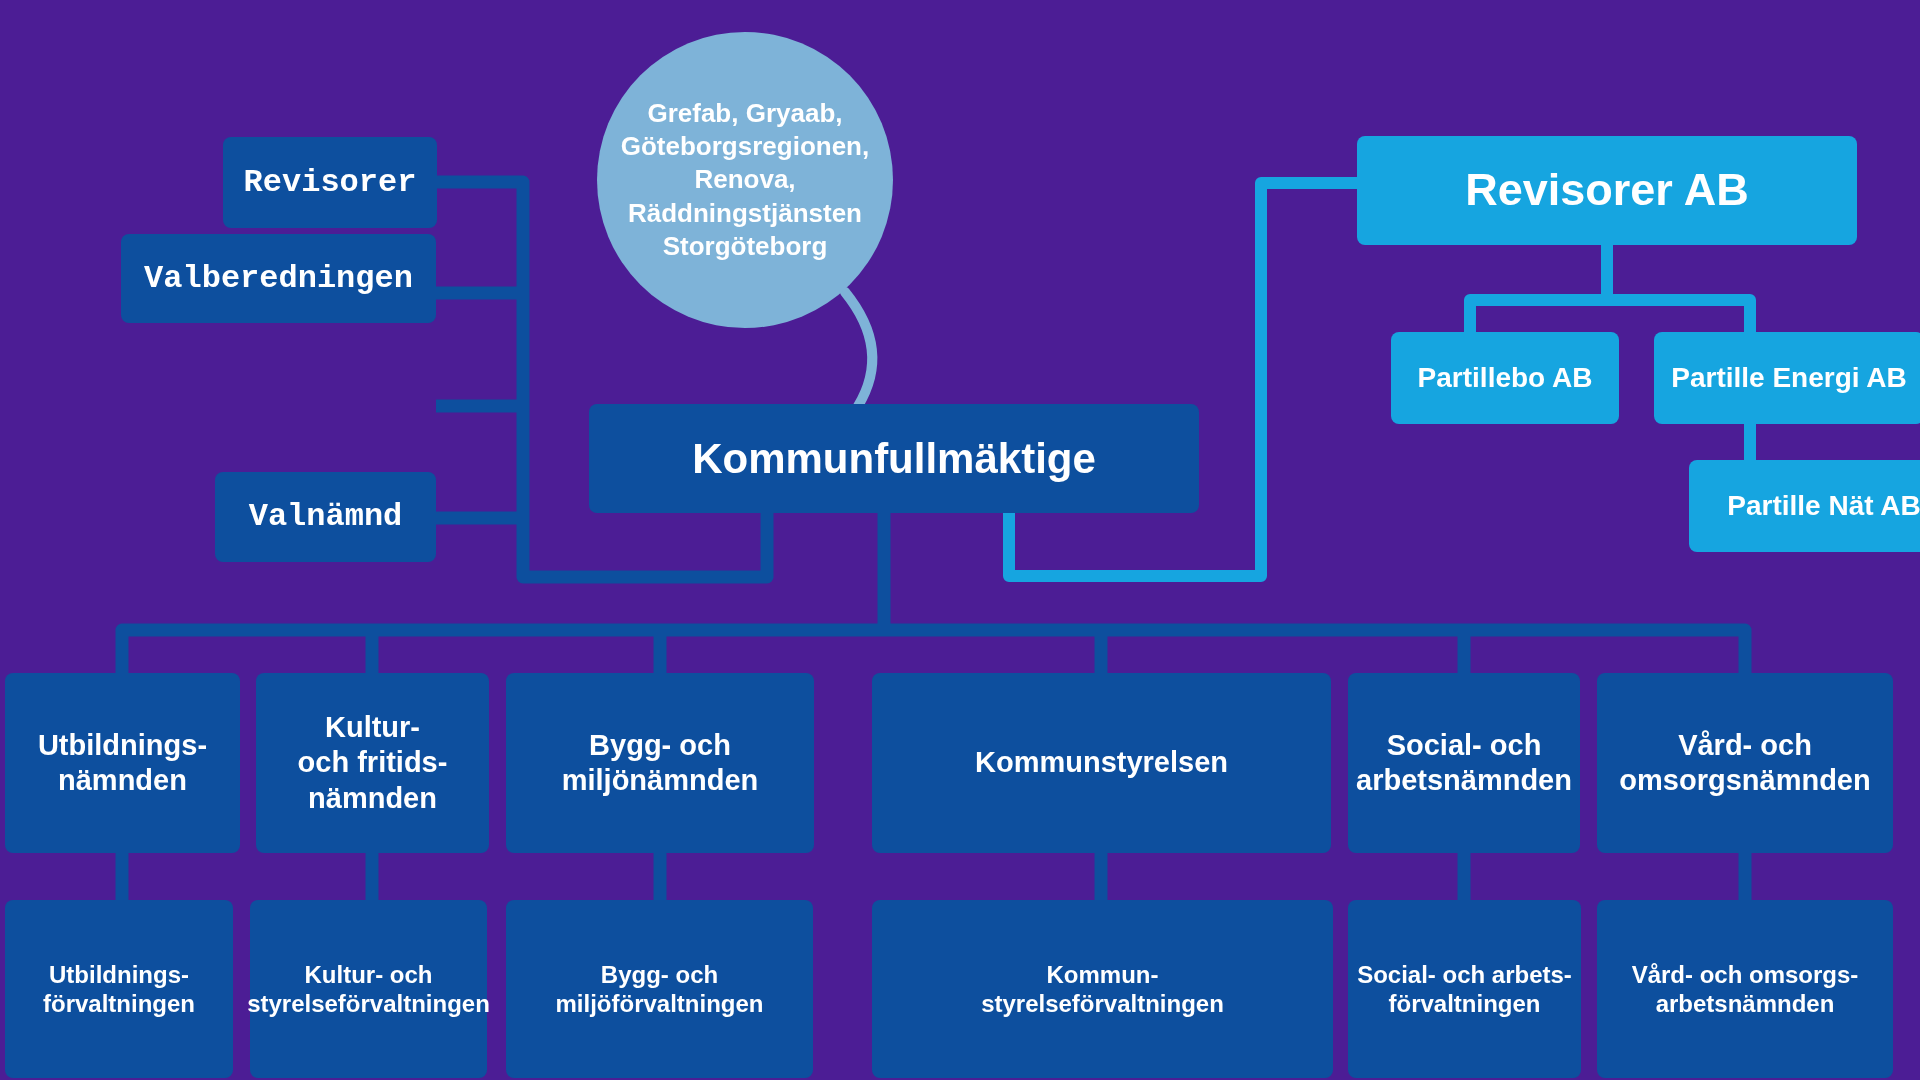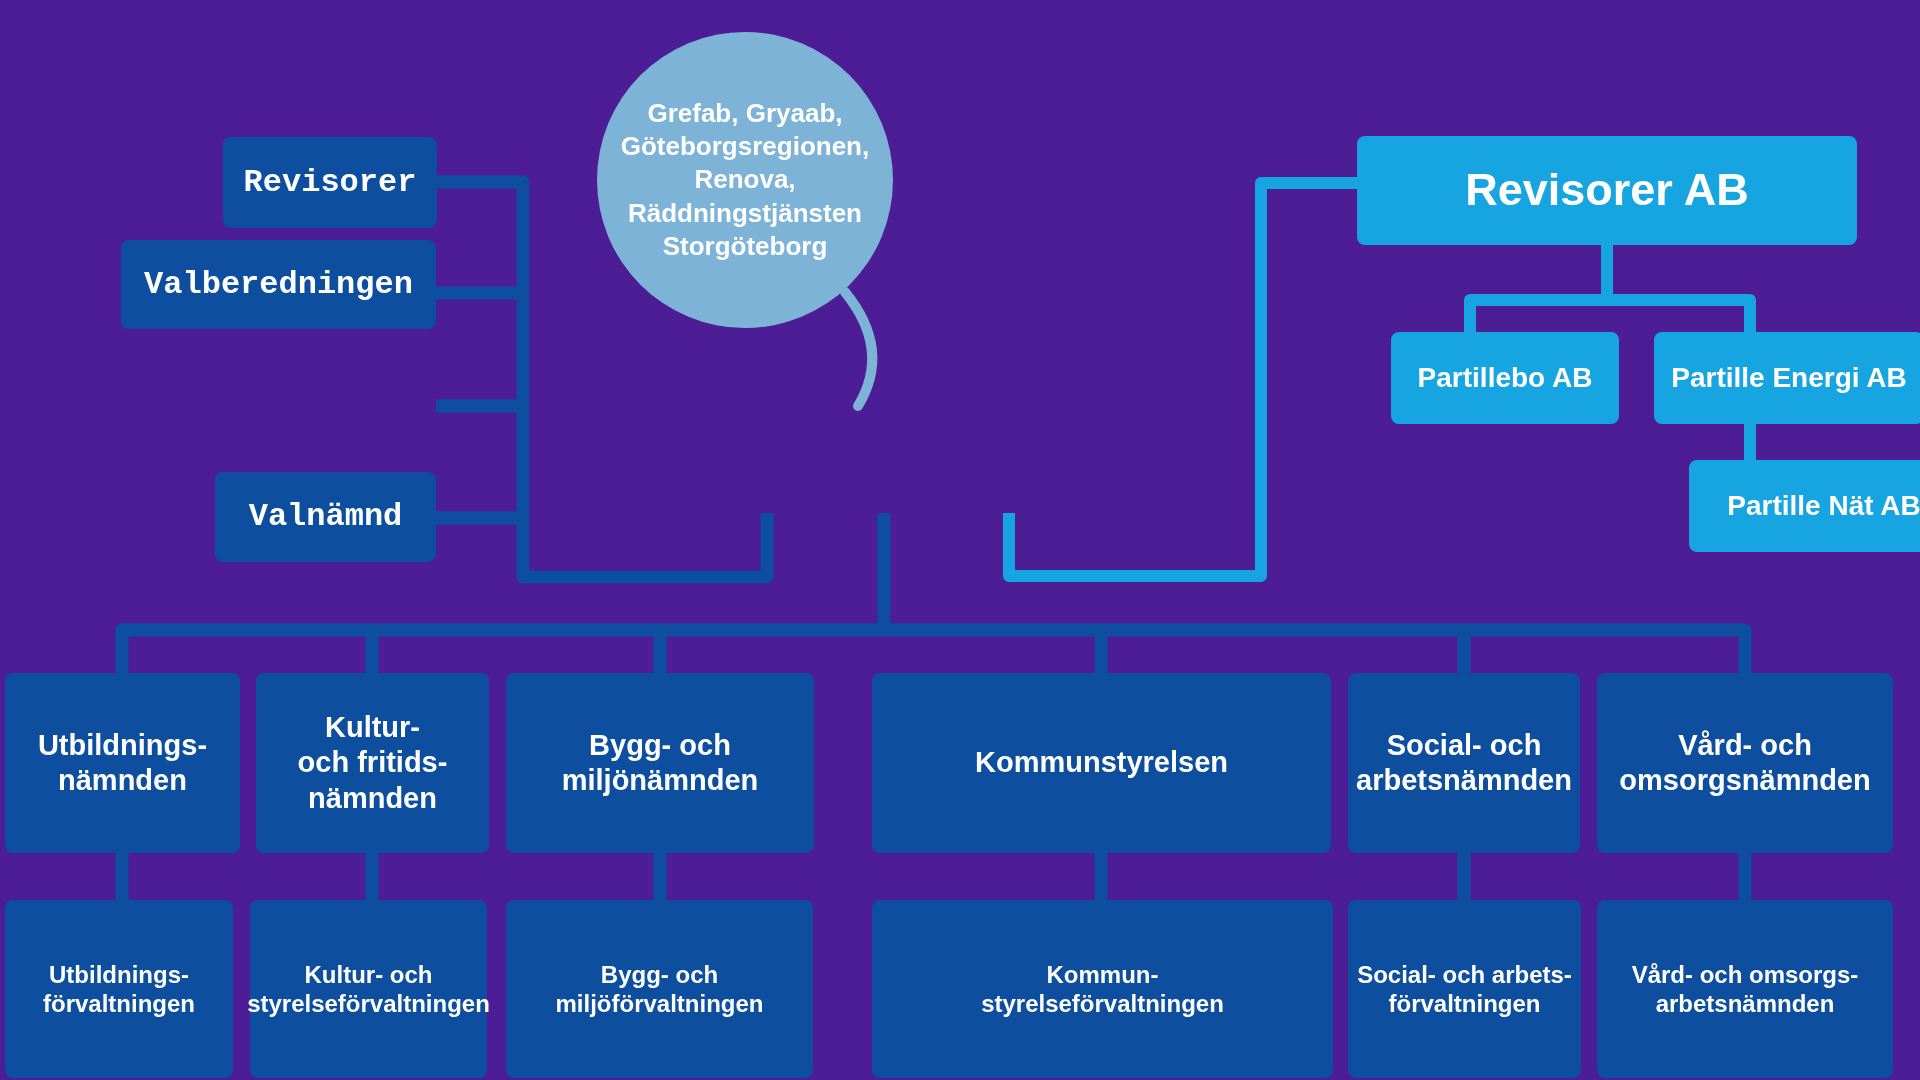--- a/index.html
+++ b/index.html
@@ -65,27 +65,30 @@
     <span class="label">Grefab, Gryaab,
 Göteborgsregionen,
 Renova,
 Räddningstjänsten
 Storgöteborg</span>
   </div>
 
   <div class="box dark-box left-box" style="left:223px;top:137px;width:214px;height:91px">
     <span class="label">Revisorer</span>
   </div>
-  <div class="box dark-box left-box" style="left:121px;top:240px;width:315px;height:89px">
+  <div class="box dark-box left-box" style="left:121px;top:234px;width:315px;height:89px">
     <span class="label">Valberedningen</span>
   </div>
   <div class="box dark-box left-box" style="left:215px;top:472px;width:221px;height:90px">
     <span class="label">Valnämnd</span>
   </div>
 
+  <div class="box dark-box kf-box" style="left:589px;top:404px;width:610px;height:109px">
+    <span class="label">Kommunfullmäktige</span>
+  </div>
 
   <div class="box cyan-box parthaella-box" style="left:1357px;top:136px;width:500px;height:109px">
     <span class="label">Revisorer AB</span>
   </div>
   <div class="box cyan-box ab-box" style="left:1352px;top:332px;width:228px;height:92px">
     <span class="label">Partillebo AB</span>
   </div>
   <div class="box cyan-box ab-box" style="left:1615px;top:332px;width:270px;height:92px">
     <span class="label">Partille Energi AB</span>
   </div>

